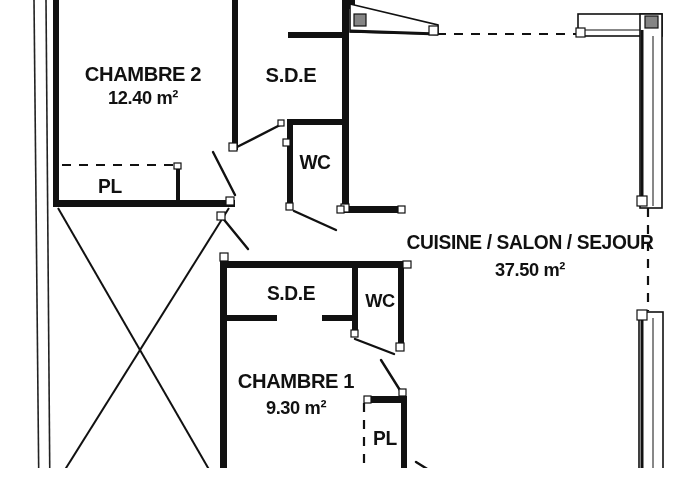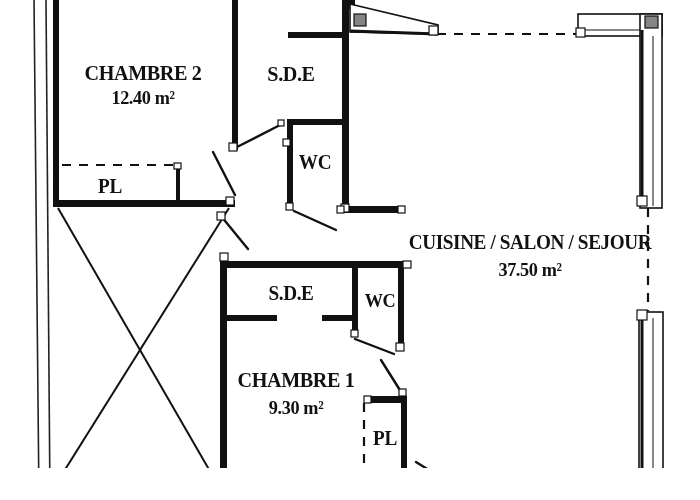--- a/index.html
+++ b/index.html
@@ -1,18 +1,18 @@
 <!DOCTYPE html>
 <html><head>
 <meta charset="utf-8">
 <style>
   html,body{margin:0;padding:0;background:#ffffff;}
   #plan{
     position:relative;width:700px;height:468px;background:#ffffff;overflow:hidden;
-    font-family:Liberation Serif, serif;
+    font-family:Liberation Sans, sans-serif;
   }
   #plan svg{position:absolute;left:0;top:0;}
   .lbl{
     position:absolute;color:#111;font-weight:bold;text-align:center;
     letter-spacing:-0.4px;line-height:1.1;transform:scaleX(0.96);
   }
   .room{font-size:21px;}
   .area{font-size:19px;}
   .small{font-size:20px;}
 </style>

